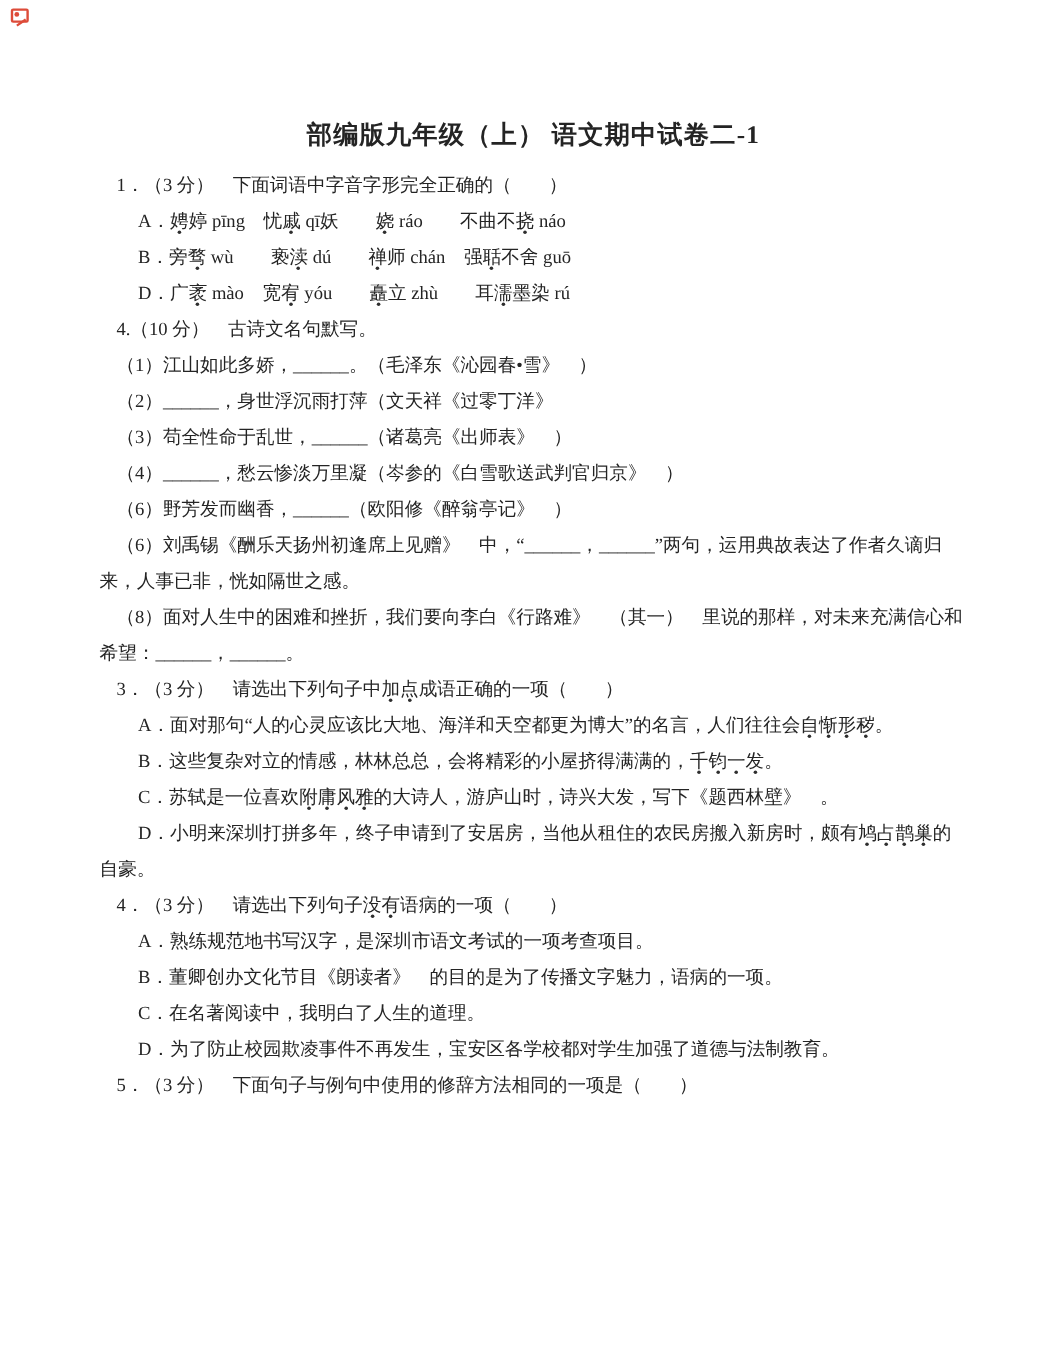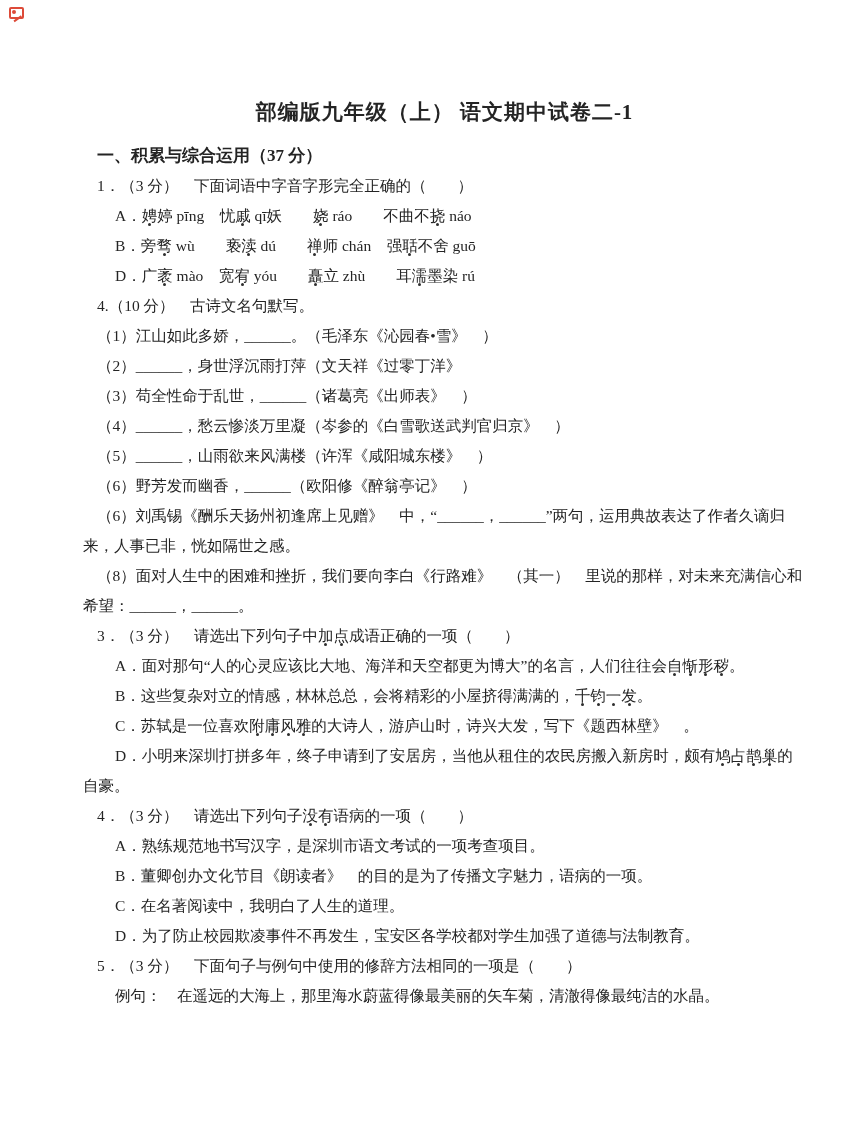--- a/index.html
+++ b/index.html
@@ -45,44 +45,41 @@
   }
 </style>
 </head>
 <body>
 
 <div class="corner-mark"></div>
 
 <div class="page">
   <h1 class="title">部编版九年级（上） 语文期中试卷二-1</h1>
 
-  <p class="line sec q">一、积累与综合运用（37 分）</p>
 
   <p class="line q">1．（3 分）　下面词语中字音字形完全正确的（　　）</p>
   <p class="line opt">A．<span class="em-dot">娉</span>婷 pīng　忧<span class="em-dot">戚</span> qī妖　　<span class="em-dot">娆</span> ráo　　不曲不<span class="em-dot">挠</span> náo</p>
   <p class="line opt">B．旁<span class="em-dot">骛</span> wù　　亵<span class="em-dot">渎</span> dú　　<span class="em-dot">禅</span>师 chán　强<span class="em-dot">聒</span>不舍 guō</p>
   <p class="line opt">D．广<span class="em-dot">袤</span> mào　宽<span class="em-dot">宥</span> yóu　　<span class="em-dot">矗</span>立 zhù　　耳<span class="em-dot">濡</span>墨染 rú</p>
 
   <p class="line q">4.（10 分）　古诗文名句默写。</p>
   <p class="line q">（1）江山如此多娇，______。（毛泽东《沁园春•雪》　）</p>
   <p class="line q">（2）______，身世浮沉雨打萍（文天祥《过零丁洋》</p>
   <p class="line q">（3）苟全性命于乱世，______（诸葛亮《出师表》　）</p>
   <p class="line q">（4）______，愁云惨淡万里凝（岑参的《白雪歌送武判官归京》　）</p>
-  <p class="line q">（5）______，山雨欲来风满楼（许浑《咸阳城东楼》　）</p>
   <p class="line q">（6）野芳发而幽香，______（欧阳修《醉翁亭记》　）</p>
   <p class="line q">（6）刘禹锡《酬乐天扬州初逢席上见赠》　中，“______，______”两句，运用典故表达了作者久谪归来，人事已非，恍如隔世之感。</p>
   <p class="line q">（8）面对人生中的困难和挫折，我们要向李白《行路难》　（其一）　里说的那样，对未来充满信心和希望：______，______。</p>
 
   <p class="line q">3．（3 分）　请选出下列句子中<span class="em-dot">加</span><span class="em-dot">点</span>成语正确的一项（　　）</p>
   <p class="line opt">A．面对那句“人的心灵应该比大地、海洋和天空都更为博大”的名言，人们往往会<span class="em-dot">自</span><span class="em-dot">惭</span><span class="em-dot">形</span><span class="em-dot">秽</span>。</p>
   <p class="line opt">B．这些复杂对立的情感，林林总总，会将精彩的小屋挤得满满的，<span class="em-dot">千</span><span class="em-dot">钧</span><span class="em-dot">一</span><span class="em-dot">发</span>。</p>
   <p class="line opt">C．苏轼是一位喜欢<span class="em-dot">附</span><span class="em-dot">庸</span><span class="em-dot">风</span><span class="em-dot">雅</span>的大诗人，游庐山时，诗兴大发，写下《题西林壁》　。</p>
   <p class="line opt">D．小明来深圳打拼多年，终子申请到了安居房，当他从租住的农民房搬入新房时，颇有<span class="em-dot">鸠</span><span class="em-dot">占</span><span class="em-dot">鹊</span><span class="em-dot">巢</span>的自豪。</p>
 
   <p class="line q">4．（3 分）　请选出下列句子<span class="em-dot">没</span><span class="em-dot">有</span>语病的一项（　　）</p>
   <p class="line opt">A．熟练规范地书写汉字，是深圳市语文考试的一项考查项目。</p>
   <p class="line opt">B．董卿创办文化节目《朗读者》　的目的是为了传播文字魅力，语病的一项。</p>
   <p class="line opt">C．在名著阅读中，我明白了人生的道理。</p>
   <p class="line opt">D．为了防止校园欺凌事件不再发生，宝安区各学校都对学生加强了道德与法制教育。</p>
 
   <p class="line q">5．（3 分）　下面句子与例句中使用的修辞方法相同的一项是（　　）</p>
-  <p class="line opt">例句：　在遥远的大海上，那里海水蔚蓝得像最美丽的矢车菊，清澈得像最纯洁的水晶。</p>
 </div>
 
 </body></html>

